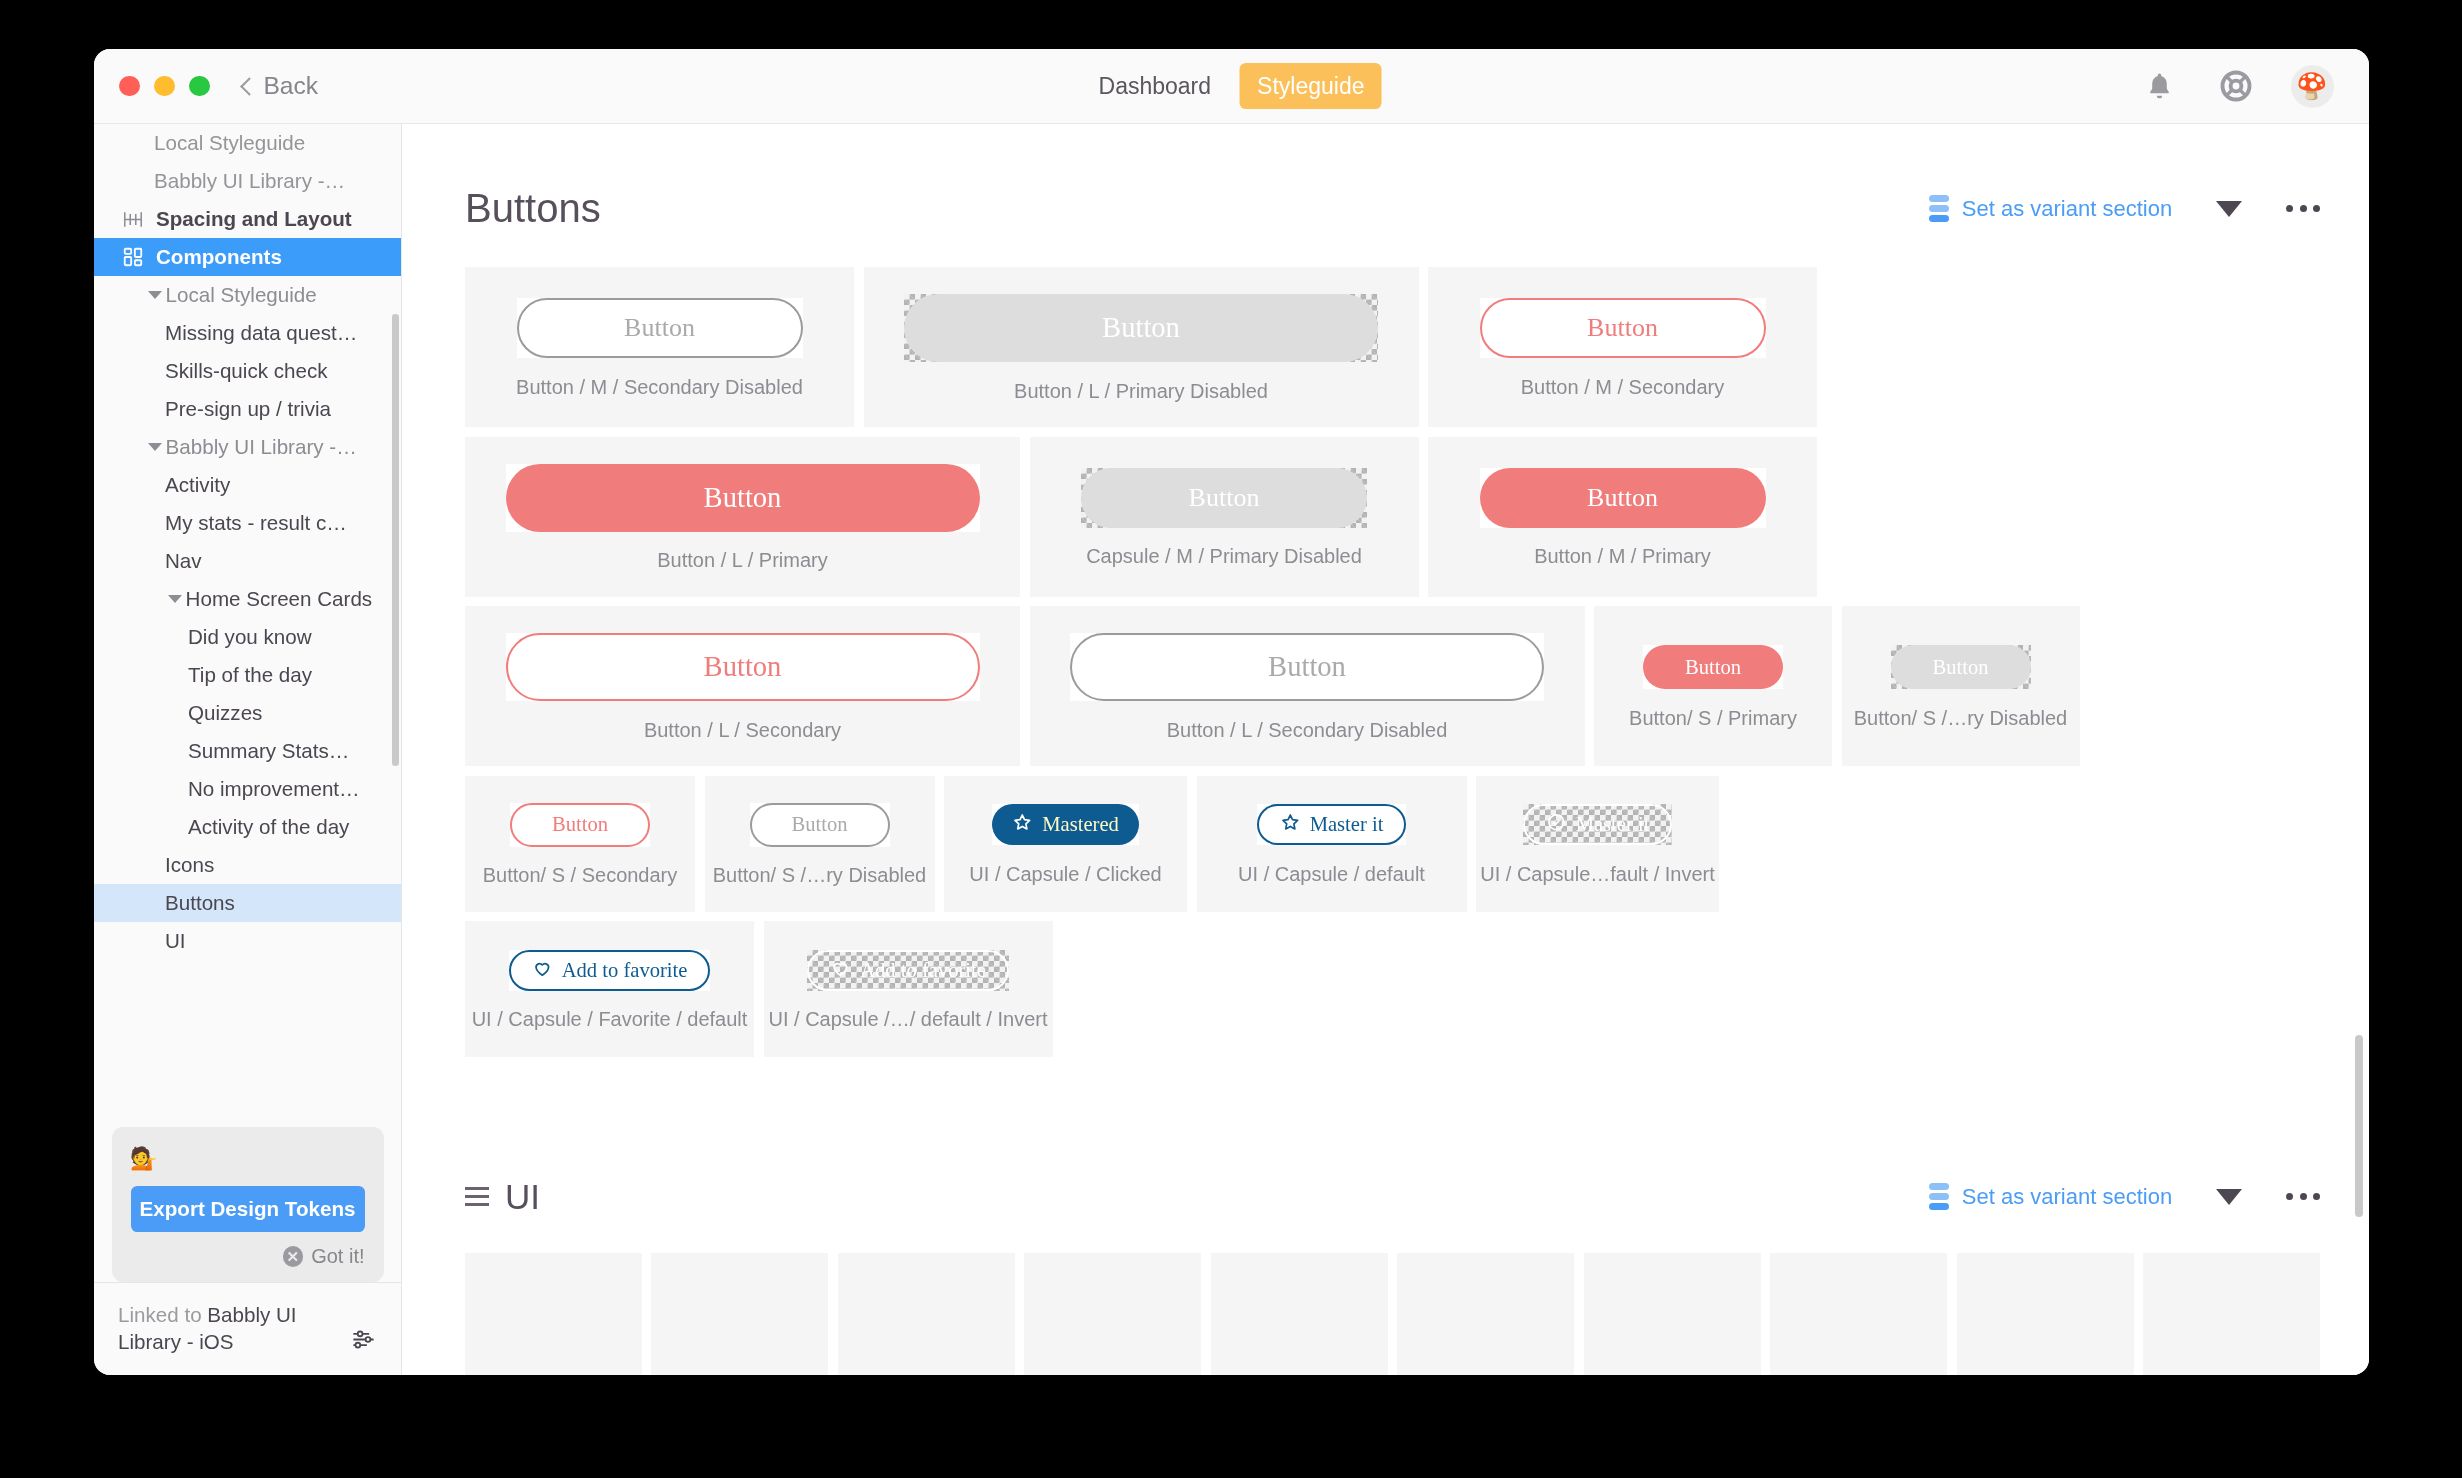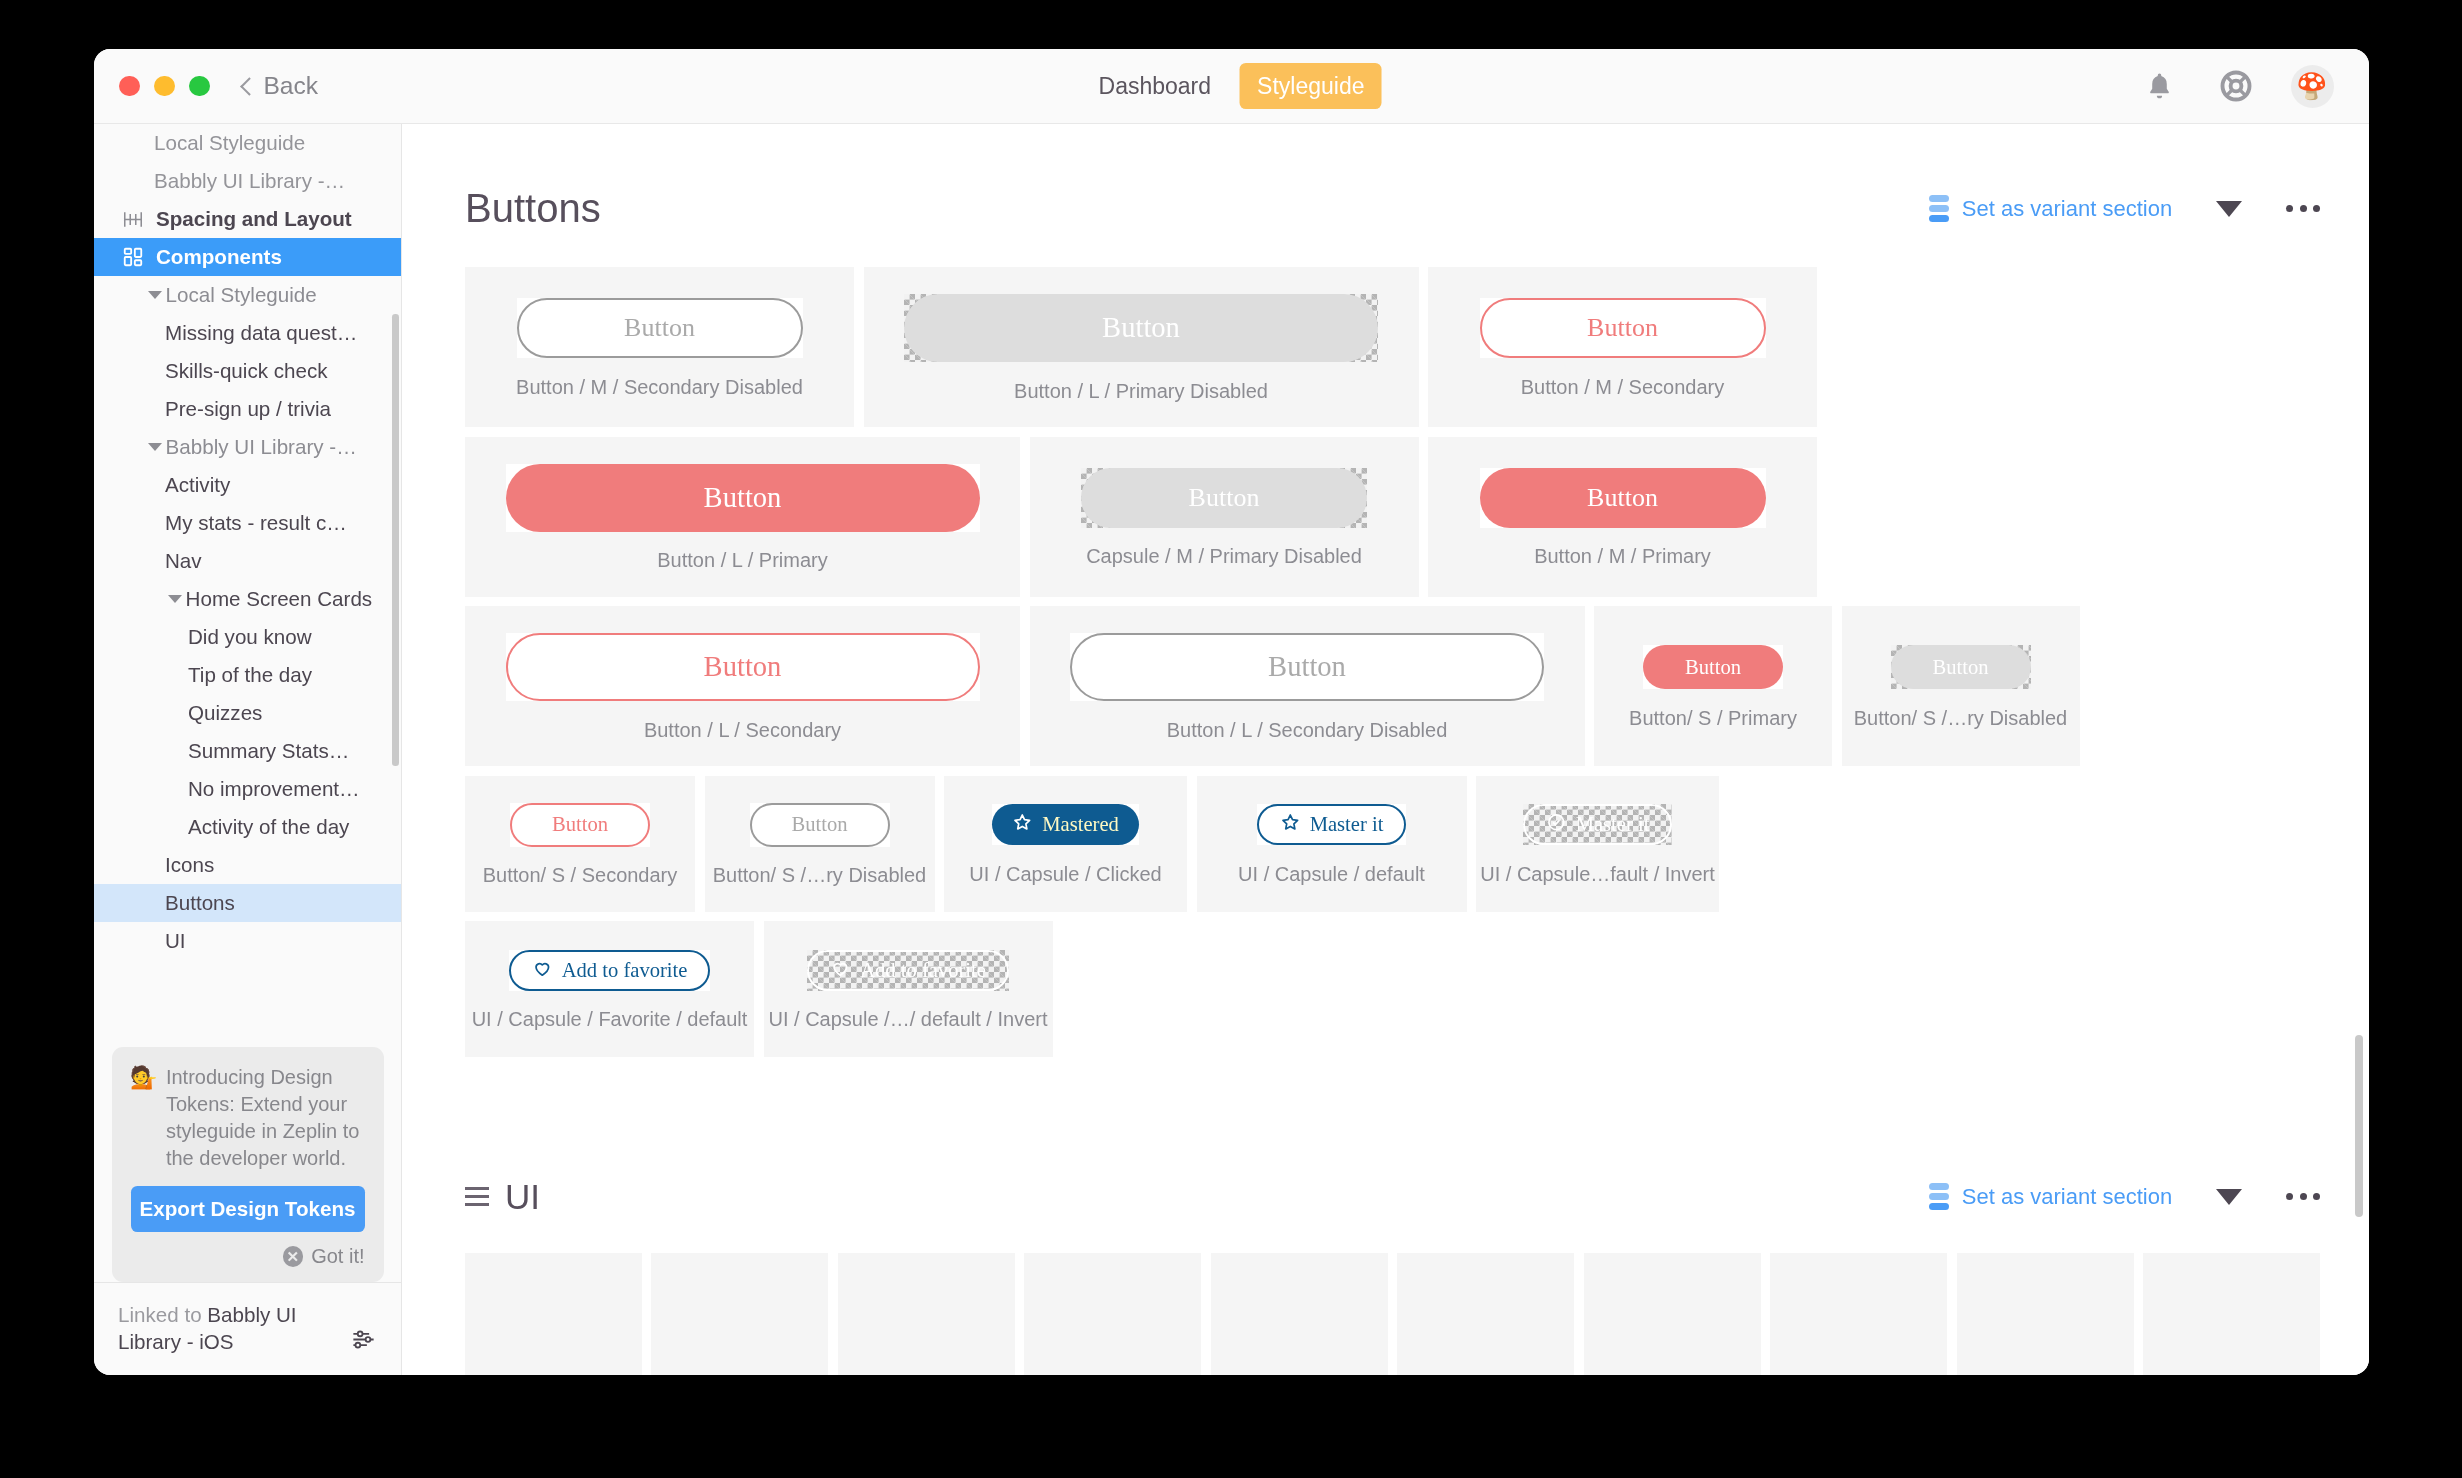--- a/index.html
+++ b/index.html
@@ -366,21 +366,20 @@
             <span>Buttons</span>
           </div>
           <div class="ti lvl-2">
             <span>UI</span>
           </div>
         </div>
 
       <div class="promo">
         <div class="promo-row">
           <span class="promo-emoji">💁</span>
-          <span class="promo-text">Introducing Design Tokens: Extend your styleguide in Zeplin to the developer world.</span>
         </div>
         <button class="promo-btn">Export Design Tokens</button>
         <div class="promo-dismiss">
           <span class="x-circle">✕</span>
           <span>Got it!</span>
         </div>
       </div>
 
       <div class="side-footer">
         <div class="sf-text">

